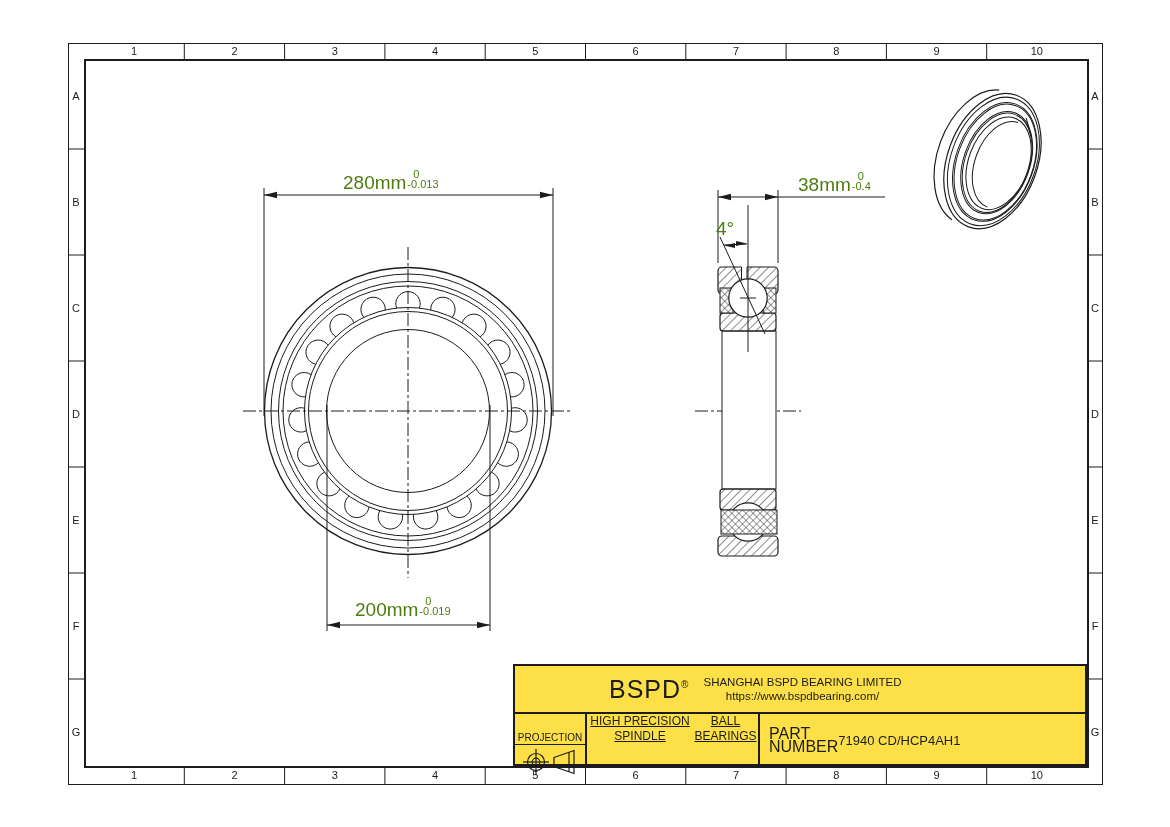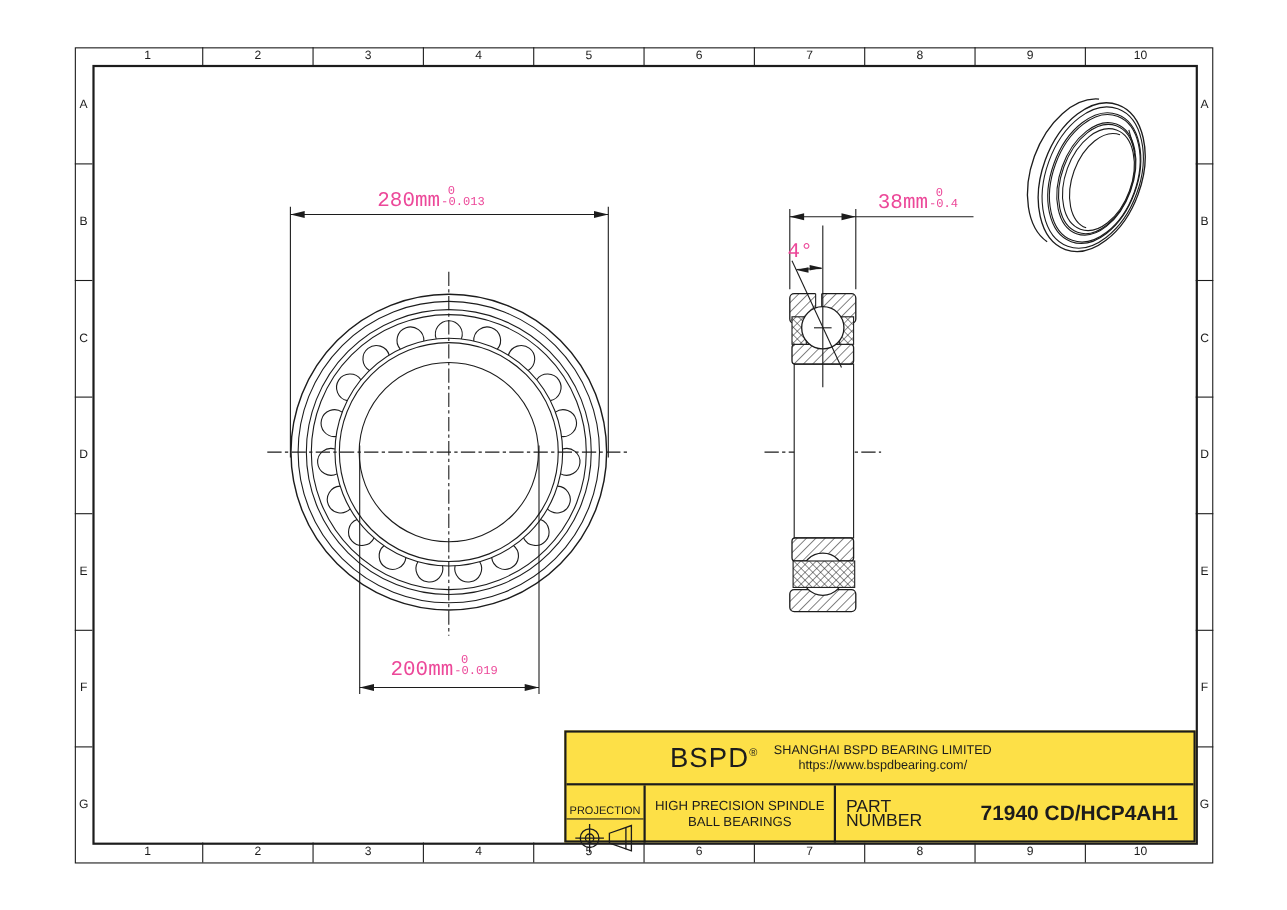--- a/index.html
+++ b/index.html
@@ -4,38 +4,38 @@
 <style>
   html,body{margin:0;padding:0;background:#ffffff;width:1170px;height:827px;
     font-family:"Liberation Sans",sans-serif;color:#1c1c1c;overflow:hidden;position:relative;}
   .abs{position:absolute;}
   
   .frame-outer{left:68px;top:43px;width:1033px;height:740px;border:1px solid #1c1c1c;}
   .frame-inner{left:84px;top:59px;width:1001px;height:705px;border:2px solid #1c1c1c;}
   .zone-label{position:absolute;font-size:11px;line-height:11px;color:#1c1c1c;
     transform:translate(-50%,-50%);white-space:nowrap;}
   
-  .dim{position:absolute;font-size:19px;line-height:20px;white-space:nowrap;color:#ec4899;font-family:Liberation Mono, monospace;}
+  .dim{position:absolute;font-size:19px;line-height:20px;white-space:nowrap;color:#4d7c0f;}
   .dim .tol{display:inline-block;vertical-align:1px;font-size:11px;line-height:10px;text-align:left;margin-left:1px;}
   .dim .tol span{display:block;}
   .dim .tol .tu{padding-left:6px;}
   
   .tb{left:513px;top:664px;width:574px;height:102px;border:2px solid #1c1c1c;box-sizing:border-box;background:#fde047;}
   .tb-top{height:46px;border-bottom:2px solid #1c1c1c;display:flex;align-items:center;}
   .brand{font-size:25px;letter-spacing:1px;margin-left:94px;}
   .brand sup{font-size:10px;vertical-align:10px;}
   .company-block{margin-left:14px;text-align:center;font-size:11.5px;line-height:14px;}
   .tb-bottom{display:flex;height:52px;}
   .cell-proj{width:70px;border-right:2px solid #1c1c1c;text-align:center;}
   .proj-label{font-size:10px;line-height:12px;padding-top:18px;border-bottom:1.5px solid #1c1c1c;}
-  .cell-product{width:171px;border-right:2px solid #1c1c1c;display:flex;flex-direction:column;
-    justify-content:center;text-align:center;font-size:12px;line-height:15px;}
+  .cell-product{width:171px;border-right:2px solid #1c1c1c;display:flex;flex-direction:row;
+    justify-content:center;text-align:center;font-size:12px;line-height:15px;text-decoration:underline;}
   .cell-part{flex:1;display:flex;align-items:center;}
   .part-label{font-size:16px;line-height:13px;margin-left:9px;}
-  .part-value{font-size:19px;flex:1;text-align:right;margin-right:14px;font-weight:bold;}
+  .part-value{font-size:13px;flex:1;text-align:left;margin-right:14px;}
   svg{position:absolute;left:0;top:0;pointer-events:none;}
 </style>
 </head>
 <body>
 
 <div class="abs frame-outer"></div>
 <div class="abs frame-inner"></div>
 <div id="zone-labels">
     <div class="zone-label" style="left: 134.15px; top: 51px;">1</div>
     <div class="zone-label" style="left: 134.15px; top: 775px;">1</div>

